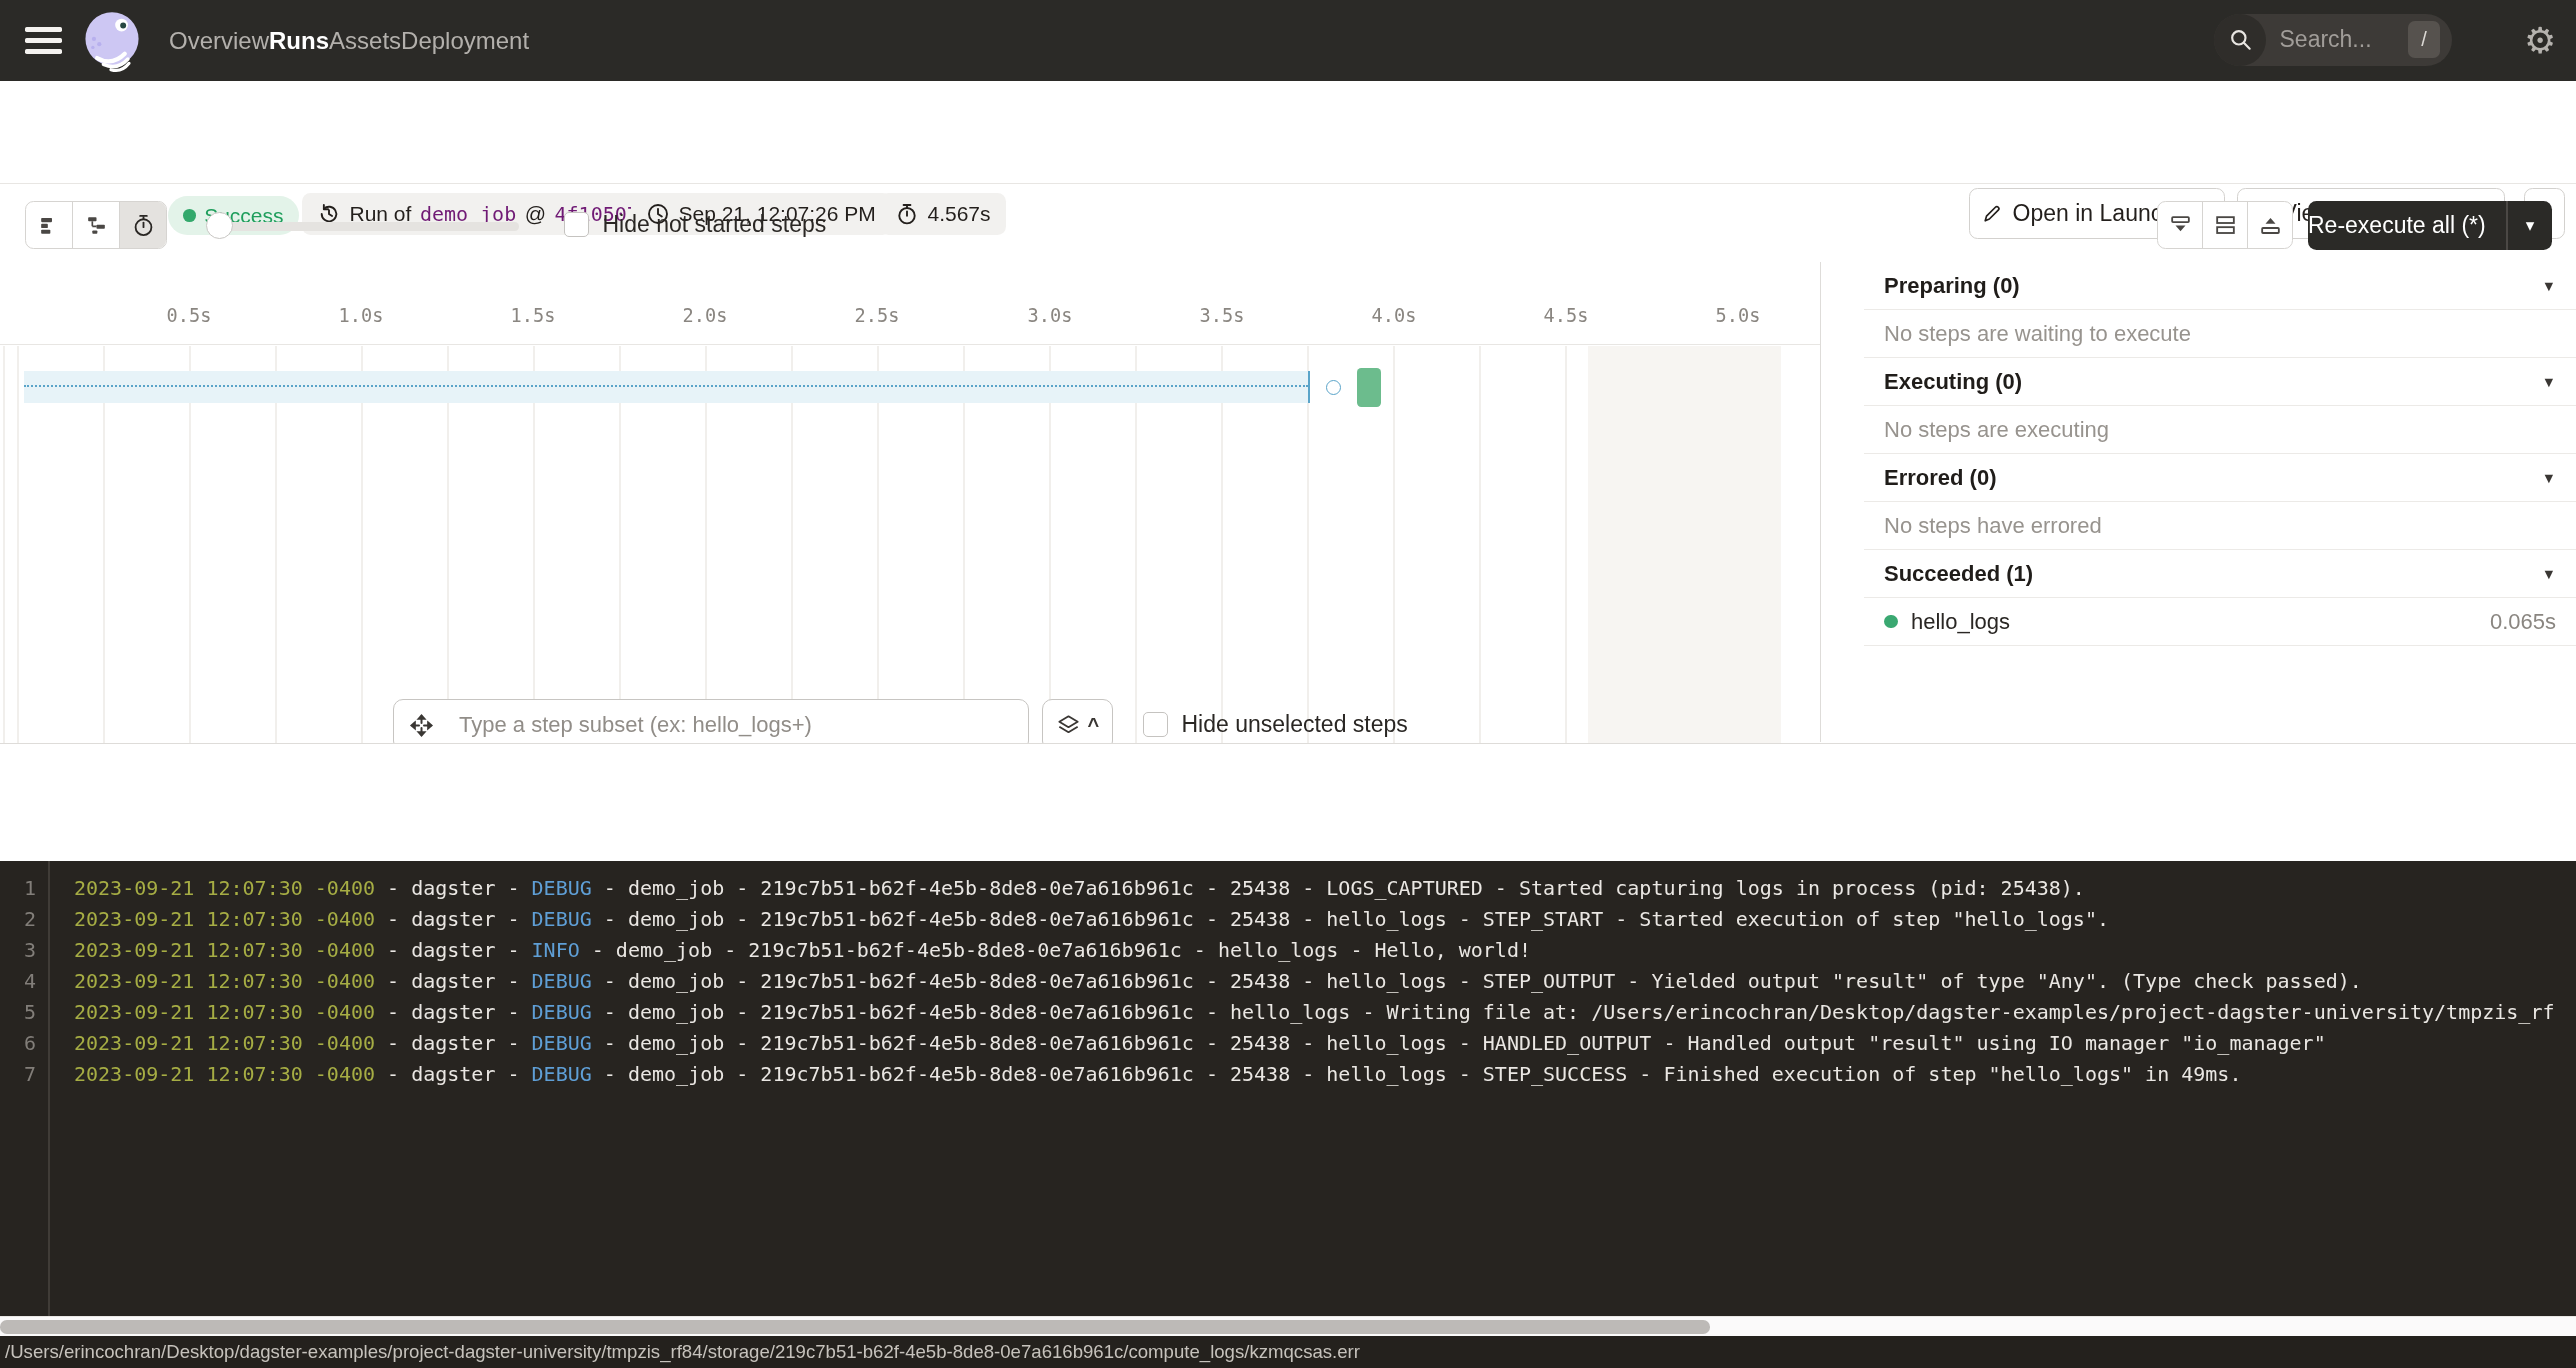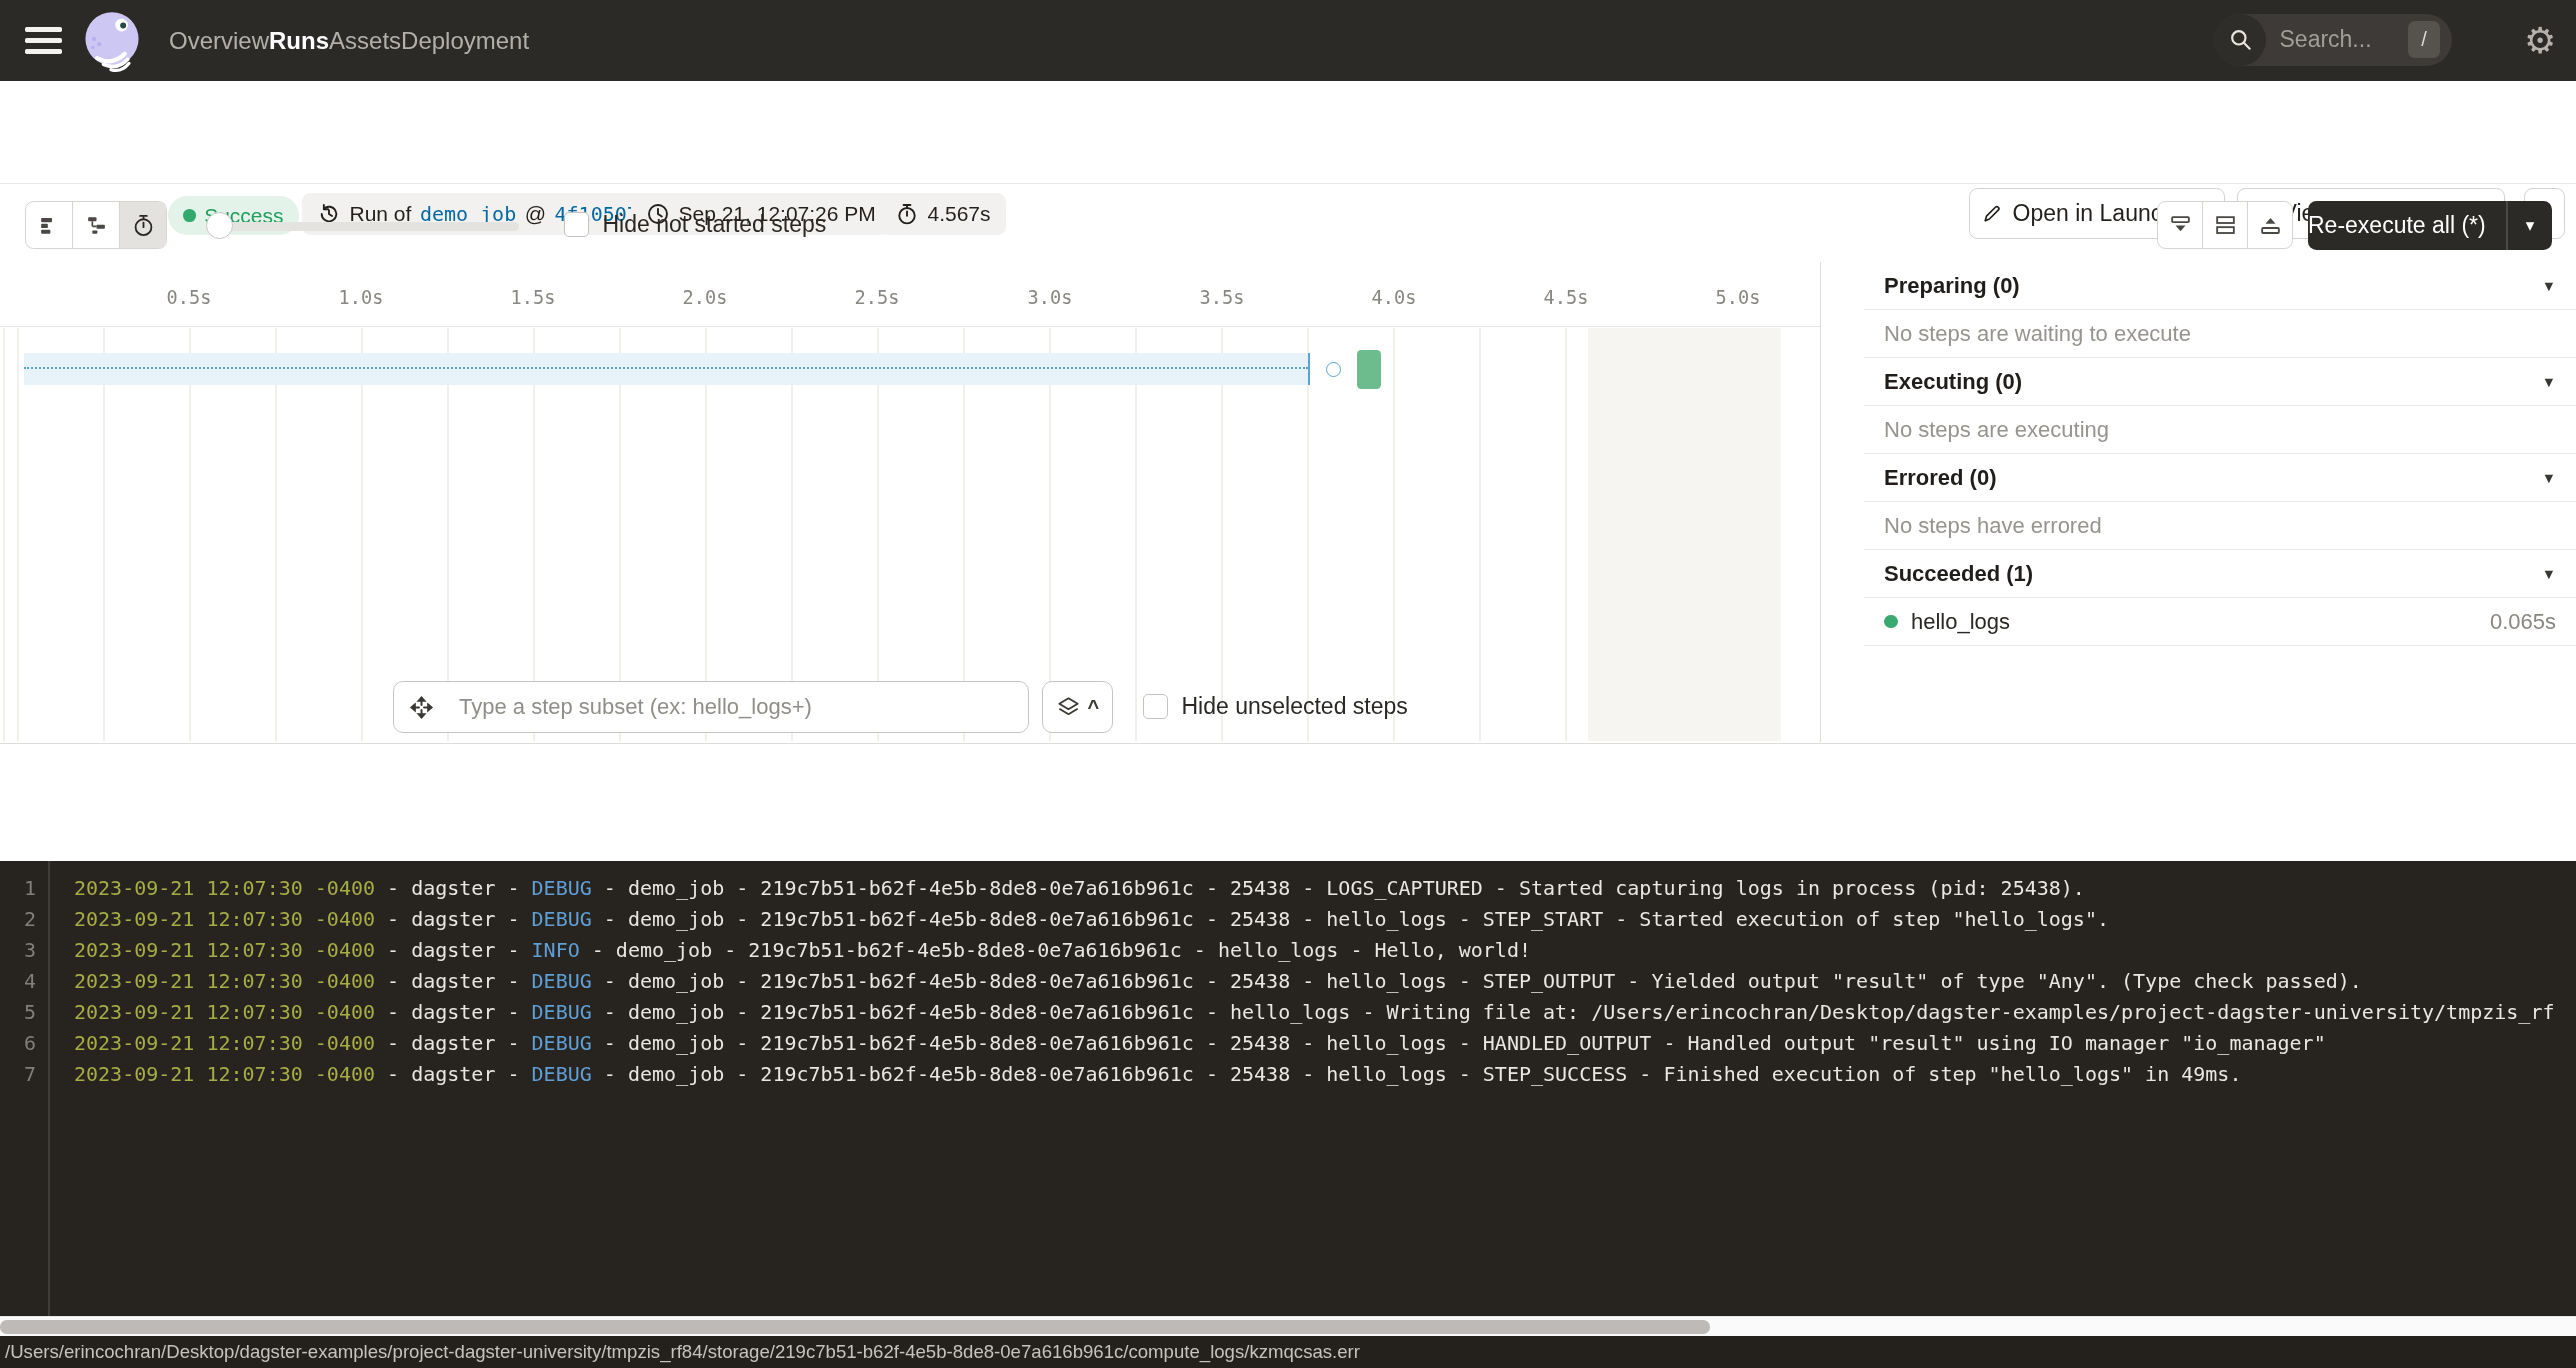--- a/index.html
+++ b/index.html
@@ -28,21 +28,21 @@
   .runheader{position:absolute;left:0;top:81px;width:100%;height:102px;background:#fff;
              border-bottom:1.7px solid #e8e6e3;}
   .runid{position:absolute;left:25px;top:117px;font-size:29px;font-weight:bold;color:#1f1d1a;}
   .pill{position:absolute;top:112px;height:42px;border-radius:8.5px;background:#f2f1ef;
         display:flex;align-items:center;gap:8.5px;padding:0 15px;font-size:21px;color:#231f1c;}
   .pill-success{left:168px;top:115px;height:39px;border-radius:19.5px;background:#e3f3e9;color:#1f9e5c;}
   .dot-g{width:12.7px;height:12.7px;border-radius:50%;background:#33a96c;}
   .pill-runof{left:302px;}
   .pill-time{left:631px;}
   .pill-dur{left:880px;}
-  .linkblue{color:#0369a1;font-size:20px;cursor:pointer;}
+  .linkblue{color:#701a75;font-size:20px;cursor:pointer;}
   .hbtn{position:absolute;top:107px;height:51px;border:1.7px solid #d3d1ce;border-radius:8.5px;background:#fff;
         display:flex;align-items:center;justify-content:center;gap:10px;font-size:23px;color:#231f1c;cursor:pointer;box-sizing:border-box;}
 
   
   .btngroup{position:absolute;display:flex;border:1.7px solid #d6d4d1;border-radius:8.5px;background:#fff;overflow:hidden;box-sizing:border-box;}
   .btngroup .gbtn{width:46px;height:46px;display:flex;align-items:center;justify-content:center;
                   border-right:1.7px solid #d6d4d1;cursor:pointer;color:#4a4744;}
   .btngroup .gbtn:last-child{border-right:none;}
   .btngroup .gbtn.active{background:#e4e2df;}
   .slider-track{position:absolute;left:213px;top:222px;width:306px;height:8.5px;border-radius:4.2px;background:#e5e3e0;cursor:pointer;}
@@ -51,21 +51,21 @@
   .checkrow{position:absolute;display:flex;align-items:center;gap:13.5px;}
   .checkbox{width:25px;height:25px;border:1.7px solid #c5c3c0;border-radius:5px;background:#fff;cursor:pointer;box-sizing:border-box;}
   .checklabel{font-size:23px;color:#2a2724;}
   .reexec{position:absolute;left:2308px;top:201px;width:244px;height:49px;border-radius:8.5px;background:#2b2a27;
           display:flex;align-items:center;cursor:pointer;}
   .reexec .lbl{flex:1;color:#fff;font-size:23px;}
   .reexec .sep{width:1.7px;height:100%;background:#4b4845;}
   .reexec .caret{width:44px;text-align:center;color:#fff;font-size:17px;}
 
   
-  .gantt{position:absolute;left:0;top:262px;width:1820px;height:480px;overflow:hidden;}
+  .gantt{position:absolute;left:0;top:280px;width:1820px;height:480px;overflow:hidden;}
   .axis{position:absolute;left:0;top:0;width:100%;height:64px;border-bottom:1.7px solid #e8e6e3;}
   .tick{position:absolute;top:25px;transform:translateX(-50%);font-size:18.6px;color:#8a8681;}
   .grid{position:absolute;left:0;top:66px;width:100%;height:413px;
         background-image:repeating-linear-gradient(to right,#f1efec 0 1.7px,transparent 1.7px 86px);
         background-position:17px 0;}
   .shadecol{position:absolute;left:1588px;top:66px;width:193px;height:413px;background:#f7f5f2;}
   .waitband{position:absolute;left:24px;top:91px;width:1284px;height:32px;background:#e7f3f8;
             border-right:2.5px solid #5aa4c9;}
   .waitband .dash{position:absolute;left:0;top:14.4px;width:100%;border-top:2.5px dotted #5aa4c9;}
   .stepcircle{position:absolute;left:1326px;top:100px;width:15px;height:15px;border-radius:50%;

